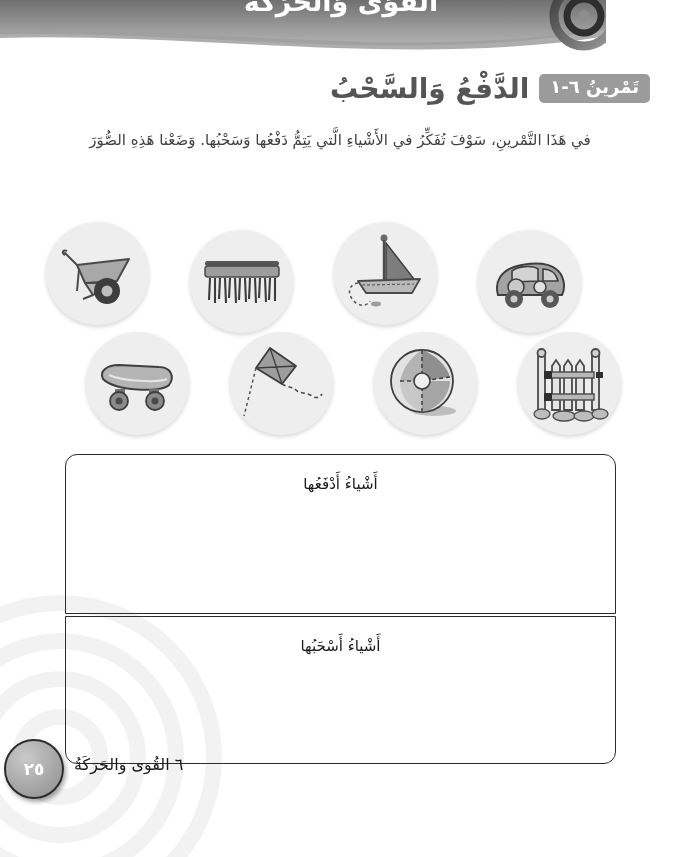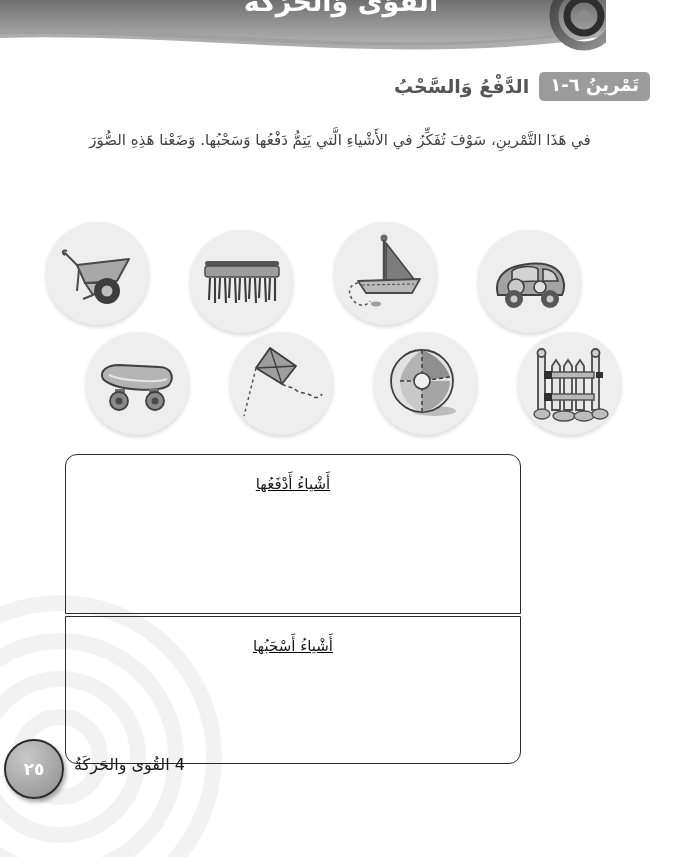--- a/index.html
+++ b/index.html
@@ -57,21 +57,21 @@
     color: #ffffff;
     border-radius: 5px;
     padding: 3px 11px 5px 11px;
     font-size: 18px;
     font-weight: bold;
     line-height: 1.15;
     white-space: nowrap;
   }
   .exercise-title {
     color: #555555;
-    font-size: 19px;
+    font-size: 28px;
     font-weight: bold;
     white-space: nowrap;
   }
 
   
   .instructions {
     position: absolute;
     top: 126px;
     right: 46px;
     width: 592px;
@@ -100,25 +100,24 @@
     display: flex;
     align-items: center;
     justify-content: center;
   }
   .pic svg { display: block; }
 
   
   .answer-box {
     position: absolute;
     left: 65px;
-    width: 456px;
+    width: 551px;
     border: 1.4px solid #2b2b2b;
     box-sizing: border-box;
     background: transparent;
-    text-decoration: underline;
   }
   #box-push {
     top: 454px;
     height: 160px;
     border-radius: 12px 12px 0 0;
   }
   #box-pull {
     top: 616px;
     height: 148px;
     border-radius: 0 0 12px 12px;
@@ -357,16 +356,16 @@
   <div class="answer-box" id="box-push">
     <div class="box-label">أَشْياءُ أَدْفَعُها</div>
   </div>
 
   <div class="answer-box" id="box-pull">
     <div class="box-label">أَشْياءُ أَسْحَبُها</div>
   </div>
 
   <div class="footer">
     <div class="page-badge">٢٥</div>
-    <div class="chapter-label">4  القُوَى وَالحَرَكَةُ</div>
+    <div class="chapter-label">٦  القُوَى وَالحَرَكَةُ</div>
   </div>
 
 </div>
 
 </body></html>

